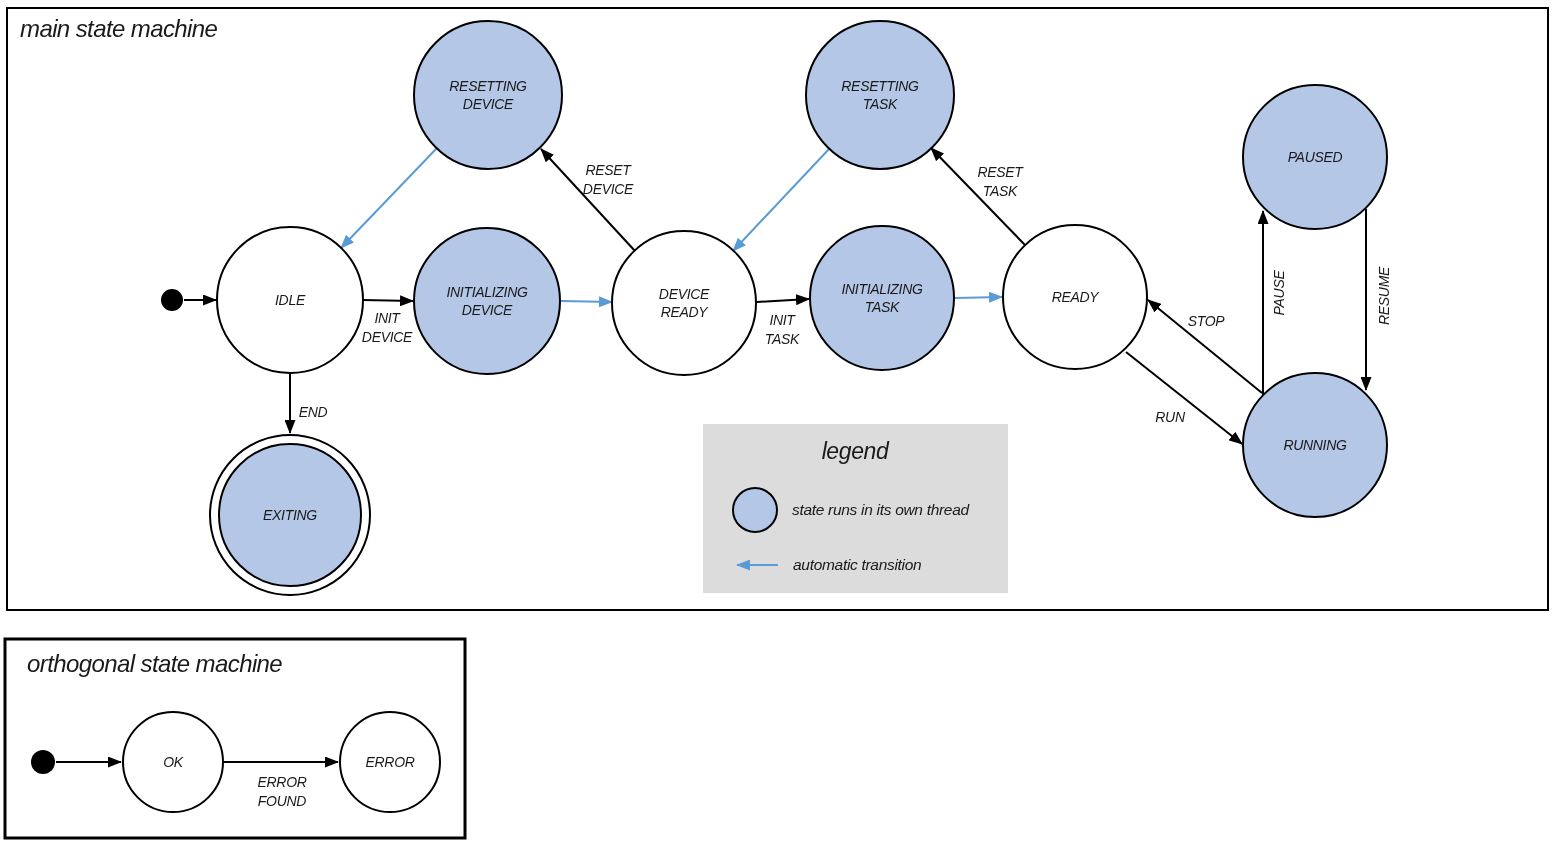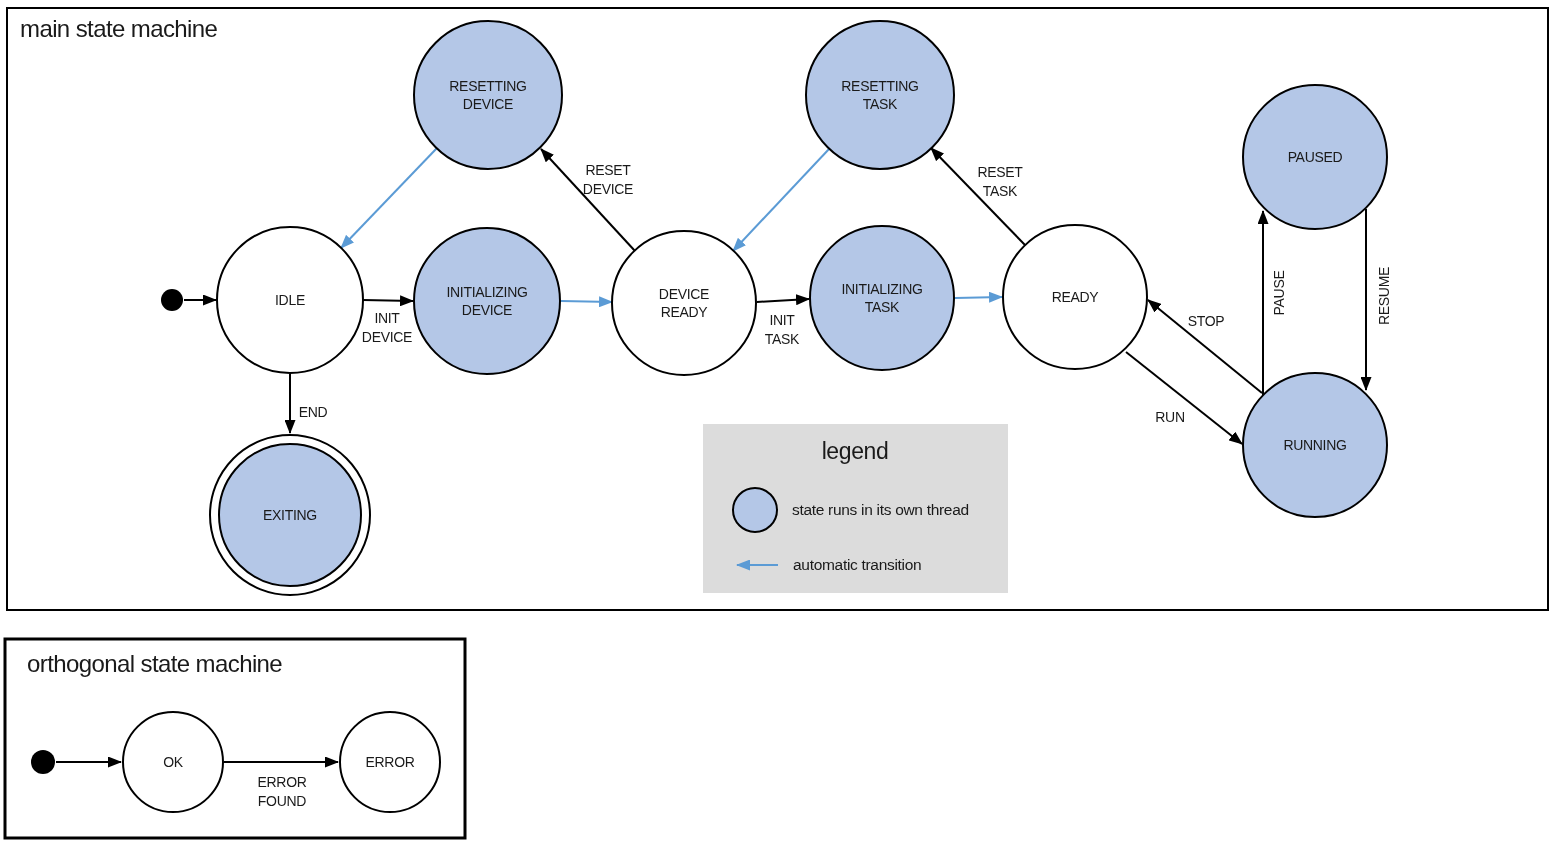--- a/index.html
+++ b/index.html
@@ -3,21 +3,21 @@
 <meta charset="utf-8">
 <style>
   :root{
     --threaded-state-fill:#b4c7e7;
     --state-stroke:#000000;
     --auto-transition-blue:#5b9bd5;
     --legend-background:#dcdcdc;
     --text-color:#1a1a1a;
   }
   html,body{margin:0;padding:0;background:#ffffff;}
-  .stage{position:relative;width:1555px;height:852px;background:#ffffff;overflow:hidden;}
+  .stage{position:relative;width:1555px;height:852px;background:#ffffff;overflow:hidden;font-style:italic;}
   svg text{font-family:"Liberation Sans",sans-serif;fill:var(--text-color);}
   .diagram-title{font-size:24px;letter-spacing:-0.6px;}
   .legend-title{font-size:23px;text-anchor:middle;letter-spacing:-0.4px;}
   .state-label{font-size:14px;text-anchor:middle;letter-spacing:-0.3px;}
   .trans-label{font-size:14px;text-anchor:middle;letter-spacing:-0.3px;}
   .legend-item-label{font-size:15.5px;letter-spacing:-0.3px;}
   .state-plain{fill:#ffffff;stroke:var(--state-stroke);stroke-width:2;}
   .state-threaded{fill:var(--threaded-state-fill);stroke:var(--state-stroke);stroke-width:2;}
   .edge-black{stroke:#000000;stroke-width:2;fill:none;}
   .edge-blue{stroke:var(--auto-transition-blue);stroke-width:2;fill:none;}

